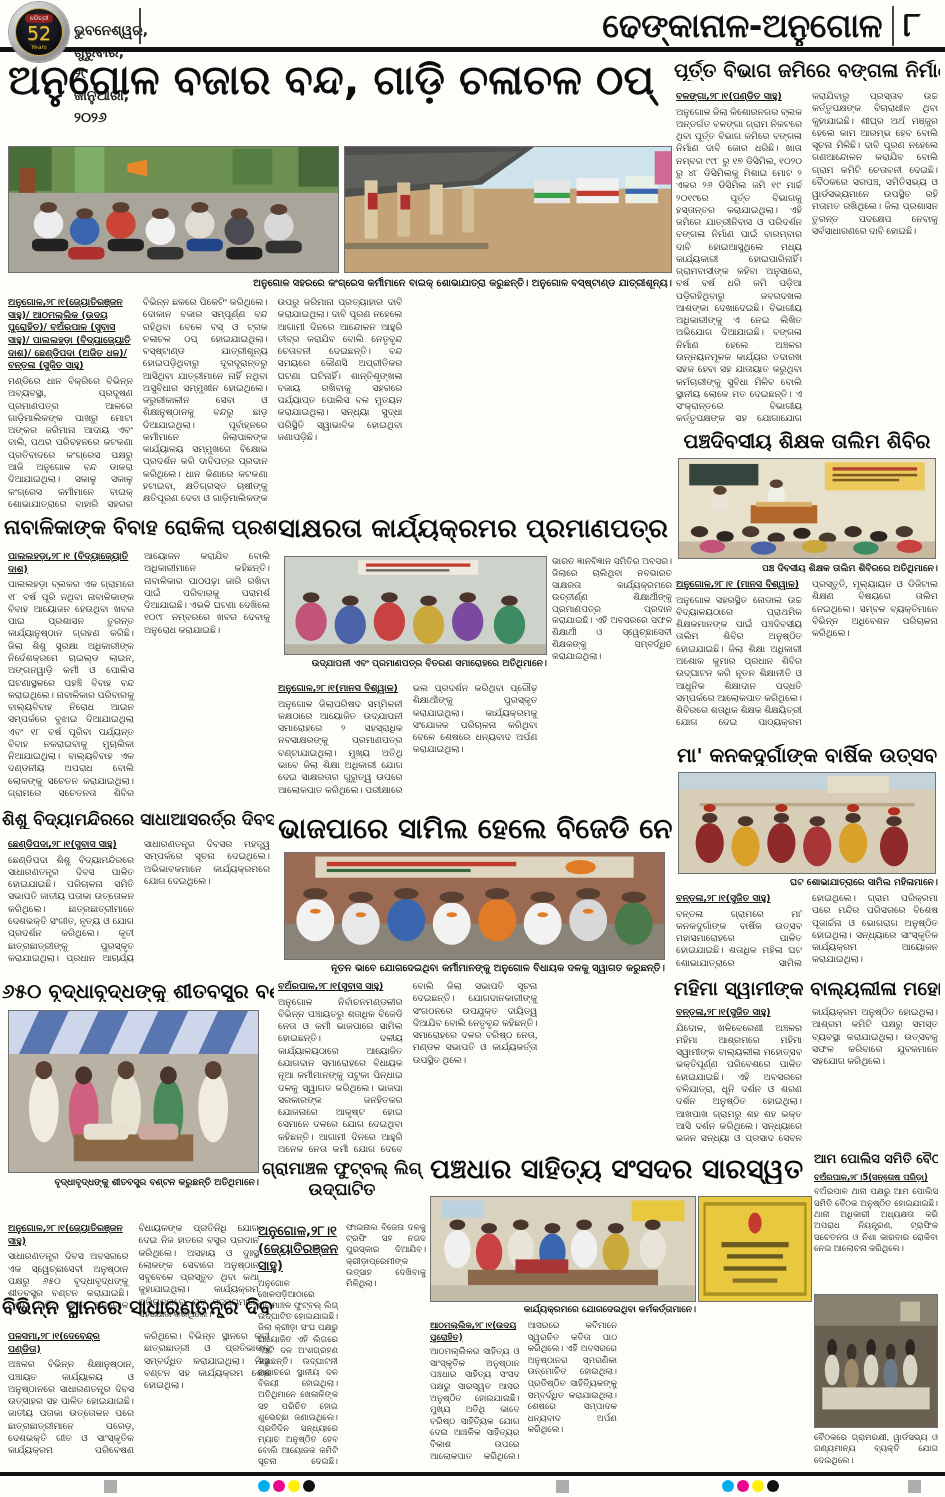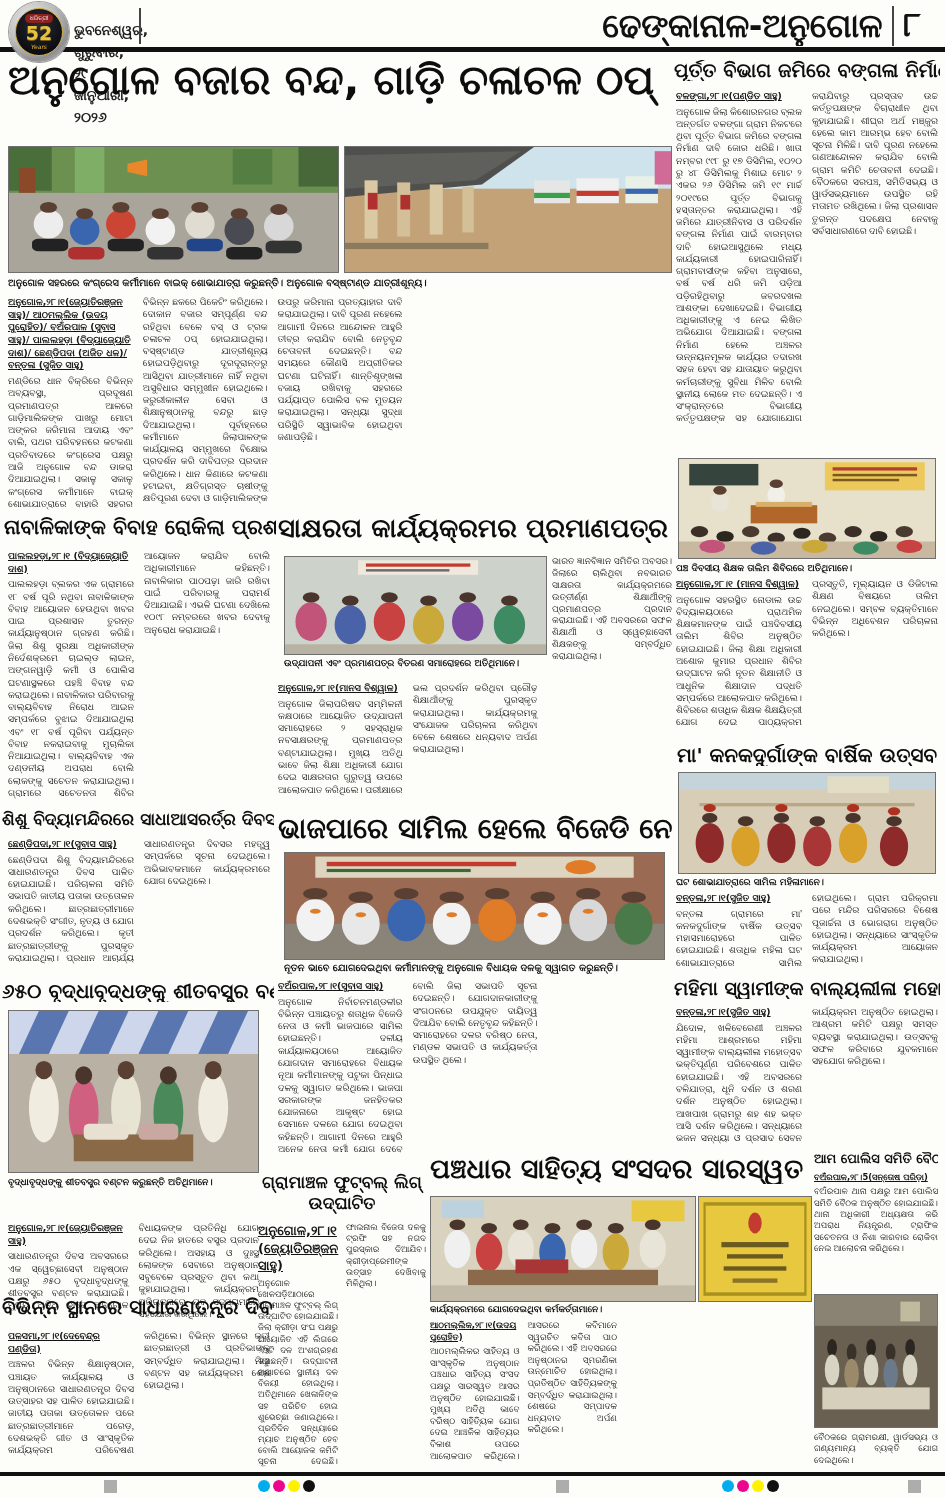--- a/index.html
+++ b/index.html
@@ -18,36 +18,36 @@
 
   
   .logo { width:60px; height:60px; border-radius:50%;
           background:radial-gradient(circle at 35% 30%, #e9e9e9 0%, #bdbdbd 45%, #8f8f8f 70%, #d9d9d9 100%);
           display:flex; align-items:center; justify-content:center; z-index:5;
           box-shadow:0 0 0 1px #9a9a9a; }
   .logo-inner { width:48px; height:48px; border-radius:50%; background:radial-gradient(circle at 50% 35%, #2a2a33 0%, #0d0d14 70%);
           position:relative; display:flex; flex-direction:column; align-items:center; justify-content:center; overflow:hidden;
           border:1px solid #caa93a; }
   .logo-band { background:#8c1f1f; color:#fff; font-size:6px; line-height:1.4; padding:0 5px; border-radius:6px; margin-bottom:1px; white-space:nowrap; }
-  .logo-52 { color:#e7c23e; font-size:19px; font-weight:bold; line-height:1; text-shadow:0 1px 0 #7a5c10; }
+  .logo-52 { color:#e7c23e; font-size:19px; font-weight:normal; line-height:1; text-shadow:0 1px 0 #7a5c10; }
   .logo-years { color:#e7c23e; font-size:6px; font-style:italic; }
 
   
   .headline { font-weight:bold; color:#0d0d0d; white-space:nowrap; overflow:hidden; line-height:1.1; }
   .hl-center { text-align:center; }
-  .hl-wrap { white-space:normal;margin-top:14px; }
+  .hl-wrap { white-space:normal; }
 
   
   .body-text { font-family:"Liberation Serif","DejaVu Serif",serif; font-size:9.3px; line-height:1.32;
                text-align:justify; overflow:hidden; column-gap:10px; column-fill:auto; color:#141414; }
   .cols2 { column-count:2; } .cols3 { column-count:3; } .cols4 { column-count:4; } .cols5 { column-count:5; }
   .tiny { font-size:8.6px; line-height:1.3; column-gap:8px; }
   .byline { font-family:"DejaVu Sans","Liberation Sans",sans-serif; font-weight:bold; font-size:9.4px;
             text-align:left; text-decoration:underline; margin-bottom:3px; line-height:1.35; }
-  .caption { font-weight:bold; font-size:9.8px; text-align:left; white-space:nowrap; overflow:hidden; color:#101010; }
+  .caption { font-weight:bold; font-size:9.8px; text-align:right; white-space:nowrap; overflow:hidden; color:#101010; }
 
   
   .photo { border:1px solid #6f6f6f; background:#cfcabc; overflow:hidden; }
   .photo svg { display:block; width:100%; height:100%; }
 
   
   .regsq { width:13px; height:13px; background:#adadad; }
   .dotrow { display:flex; gap:3px; }
   .dot { width:12px; height:12px; border-radius:50%; }
 </style>
@@ -139,20 +139,21 @@
     <div class="byline">ଅନୁଗୋଳ,୨୮।୧(ଜ୍ୟୋତିରଞ୍ଜନ ସାହୁ)/ ଆଠମଲ୍ଲିକ (ଉଦୟ ପୁରୋହିତ)/ ବଅଁରପାଳ (ସୁବାସ ସାହୁ)/ ପାଲଲହଡ଼ା (ବିଦ୍ୟାଜ୍ୟୋତି ଦାଶ)/ ଛେଣ୍ଡିପଦା (ଅଜିତ ଧଳ)/ ବନ୍ତଳା (ସୁଜିତ ସାହୁ)</div>
     <span>ମଣ୍ଡିରେ ଧାନ ବିକ୍ରିରେ ବିଭିନ୍ନ ଅବ୍ୟବସ୍ଥା, ପ୍ରଦୂଷଣ ପ୍ରମାଣପତ୍ର ଆଳରେ ଗାଡ଼ିମାଲିକଙ୍କ ପାଖରୁ ମୋଟା ଅଙ୍କର ଜରିମାନା ଆଦାୟ ଏବଂ ବାଲି, ପଥର ପରିବହନରେ କଟକଣା ପ୍ରତିବାଦରେ କଂଗ୍ରେସ ପକ୍ଷରୁ ଆଜି ଅନୁଗୋଳ ବନ୍ଦ ଡାକରା ଦିଆଯାଇଥିଲା। ସକାଳୁ ସକାଳୁ କଂଗ୍ରେସ କର୍ମୀମାନେ ବାଇକ୍ ଶୋଭାଯାତ୍ରାରେ ବାହାରି ସହରର ବିଭିନ୍ନ ଛକରେ ପିକେଟିଂ କରିଥିଲେ। ଦୋକାନ ବଜାର ସମ୍ପୂର୍ଣ୍ଣ ବନ୍ଦ ରହିଥିବା ବେଳେ ବସ୍ ଓ ଟ୍ରକ ଚଳାଚଳ ଠପ୍ ହୋଇଯାଇଥିଲା। ବସ୍‌ଷ୍ଟାଣ୍ଡ ଯାତ୍ରୀଶୂନ୍ୟ ହୋଇପଡ଼ିଥିବାରୁ ଦୂରଦୂରାନ୍ତରୁ ଆସିଥିବା ଯାତ୍ରୀମାନେ ନାହିଁ ନଥିବା ଅସୁବିଧାର ସମ୍ମୁଖୀନ ହୋଇଥିଲେ। ଜରୁରୀକାଳୀନ ସେବା ଓ ଶିକ୍ଷାନୁଷ୍ଠାନକୁ ବନ୍ଦରୁ ଛାଡ଼ ଦିଆଯାଇଥିଲା। ପୂର୍ବାହ୍ନରେ କର୍ମୀମାନେ ଜିଲାପାଳଙ୍କ କାର୍ଯ୍ୟାଳୟ ସମ୍ମୁଖରେ ବିକ୍ଷୋଭ ପ୍ରଦର୍ଶନ କରି ଦାବିପତ୍ର ପ୍ରଦାନ କରିଥିଲେ। ଧାନ କିଣାରେ କଟକଣା ହଟାଇବା, କ୍ଷତିଗ୍ରସ୍ତ ଚାଷୀଙ୍କୁ କ୍ଷତିପୂରଣ ଦେବା ଓ ଗାଡ଼ିମାଲିକଙ୍କ ଉପରୁ ଜରିମାନା ପ୍ରତ୍ୟାହାର ଦାବି କରାଯାଇଥିଲା। ଦାବି ପୂରଣ ନହେଲେ ଆଗାମୀ ଦିନରେ ଆନ୍ଦୋଳନ ଆହୁରି ତୀବ୍ର କରାଯିବ ବୋଲି ନେତୃବୃନ୍ଦ ଚେତାବନୀ ଦେଇଛନ୍ତି। ବନ୍ଦ ସମୟରେ କୌଣସି ଅପ୍ରୀତିକର ଘଟଣା ଘଟିନାହିଁ। ଶାନ୍ତିଶୃଙ୍ଖଳା ବଜାୟ ରଖିବାକୁ ସହରରେ ପର୍ଯ୍ୟାପ୍ତ ପୋଲିସ ବଳ ମୁତୟନ କରାଯାଇଥିଲା। ସନ୍ଧ୍ୟା ସୁଦ୍ଧା ପରିସ୍ଥିତି ସ୍ୱାଭାବିକ ହୋଇଥିବା ଜଣାପଡ଼ିଛି।</span>
   </div>
 
   <div class="abs headline hl-center" style="left:674px; top:60px; width:266px; font-size:19.5px;">ପୂର୍ତ୍ତ ବିଭାଗ ଜମିରେ ବଙ୍ଗଳା ନିର୍ମାଣ ଦାବି</div>
   <div class="abs body-text cols2" style="left:676px; top:90px; width:262px; height:336px;">
     <div class="byline">ବଳଙ୍ଗା,୨୮।୧(ପଣ୍ଡିତ ସାହୁ)</div>
     <span>ଅନୁଗୋଳ ଜିଲା କିଶୋରନଗର ବ୍ଲକ ଅନ୍ତର୍ଗତ ବଳଙ୍ଗା ଗ୍ରାମ ନିକଟରେ ଥିବା ପୂର୍ତ୍ତ ବିଭାଗ ଜମିରେ ବଙ୍ଗଳା ନିର୍ମାଣ ଦାବି ଜୋର ଧରିଛି। ଖାତା ନମ୍ବର ୯୯୮ ରୁ ୧୭ ଡିସିମିଲ, ୧୦୨୦ ରୁ ୪୮ ଡିସିମିଲକୁ ମିଶାଇ ମୋଟ ୨ ଏକର ୨୬ ଡିସିମିଲ ଜମି ୧୯ ମାର୍ଚ୍ଚ ୨୦୧୯ରେ ପୂର୍ତ୍ତ ବିଭାଗକୁ ହସ୍ତାନ୍ତର କରାଯାଇଥିଲା। ଏହି ଜମିରେ ଯାତ୍ରୀନିବାସ ଓ ପରିଦର୍ଶନ ବଙ୍ଗଳା ନିର୍ମାଣ ପାଇଁ ବାରମ୍ବାର ଦାବି ହୋଇଆସୁଥିଲେ ମଧ୍ୟ କାର୍ଯ୍ୟକାରୀ ହୋଇପାରିନାହିଁ। ଗ୍ରାମବାସୀଙ୍କ କହିବା ଅନୁସାରେ, ବର୍ଷ ବର୍ଷ ଧରି ଜମି ପଡ଼ିଆ ପଡ଼ିରହିଥିବାରୁ ଜବରଦଖଲ ଆଶଙ୍କା ଦେଖାଦେଇଛି। ବିଭାଗୀୟ ଅଧିକାରୀଙ୍କୁ ଏ ନେଇ ଲିଖିତ ଅଭିଯୋଗ ଦିଆଯାଇଛି। ବଙ୍ଗଳା ନିର୍ମାଣ ହେଲେ ଅଞ୍ଚଳର ଉନ୍ନୟନମୂଳକ କାର୍ଯ୍ୟର ତଦାରଖ ସହଜ ହେବା ସହ ଯାତାୟାତ କରୁଥିବା କର୍ମଚାରୀଙ୍କୁ ସୁବିଧା ମିଳିବ ବୋଲି ସ୍ଥାନୀୟ ଲୋକେ ମତ ଦେଇଛନ୍ତି। ଏ ସଂକ୍ରାନ୍ତରେ ବିଭାଗୀୟ କର୍ତ୍ତୃପକ୍ଷଙ୍କ ସହ ଯୋଗାଯୋଗ କରାଯିବାରୁ ପ୍ରସ୍ତାବ ଉଚ୍ଚ କର୍ତ୍ତୃପକ୍ଷଙ୍କ ବିଚାରାଧୀନ ଥିବା କୁହାଯାଇଛି। ଶୀଘ୍ର ଅର୍ଥ ମଞ୍ଜୁର ହେଲେ କାମ ଆରମ୍ଭ ହେବ ବୋଲି ସୂଚନା ମିଳିଛି। ଦାବି ପୂରଣ ନହେଲେ ଗଣଆନ୍ଦୋଳନ କରାଯିବ ବୋଲି ଗ୍ରାମ କମିଟି ଚେତାବନୀ ଦେଇଛି। ବୈଠକରେ ସରପଞ୍ଚ, ସମିତିସଭ୍ୟ ଓ ୱାର୍ଡସଭ୍ୟମାନେ ଉପସ୍ଥିତ ରହି ମତାମତ ରଖିଥିଲେ। ଜିଲା ପ୍ରଶାସନ ତୁରନ୍ତ ପଦକ୍ଷେପ ନେବାକୁ ସର୍ବସାଧାରଣରେ ଦାବି ହୋଇଛି।</span>
   </div>
 
+  <div class="abs headline hl-center" style="left:674px; top:430px; width:266px; font-size:20px;">ପଞ୍ଚଦିବସୀୟ ଶିକ୍ଷକ ତାଲିମ ଶିବିର</div>
   <div class="abs photo" style="left:678px; top:458px; width:258px; height:101px;">
     <svg viewBox="0 0 100 60" preserveAspectRatio="none">
       <rect x="0" y="0" width="100" height="60" fill="#e7e0cb"></rect>
       <rect x="4" y="3" width="27" height="13" fill="#35453d"></rect>
       <rect x="57" y="2" width="39" height="17" fill="#edc95c"></rect>
       <rect x="60" y="5" width="33" height="2" fill="#b04030"></rect>
       <rect x="60" y="9" width="33" height="1.5" fill="#7a5a20"></rect>
       <rect x="60" y="12" width="26" height="1.5" fill="#7a5a20"></rect>
       <ellipse cx="38" cy="22" rx="3.5" ry="6" fill="#f0efe8"></ellipse>
         <circle cx="38" cy="15" r="2.6" fill="#5a4032"></circle>

